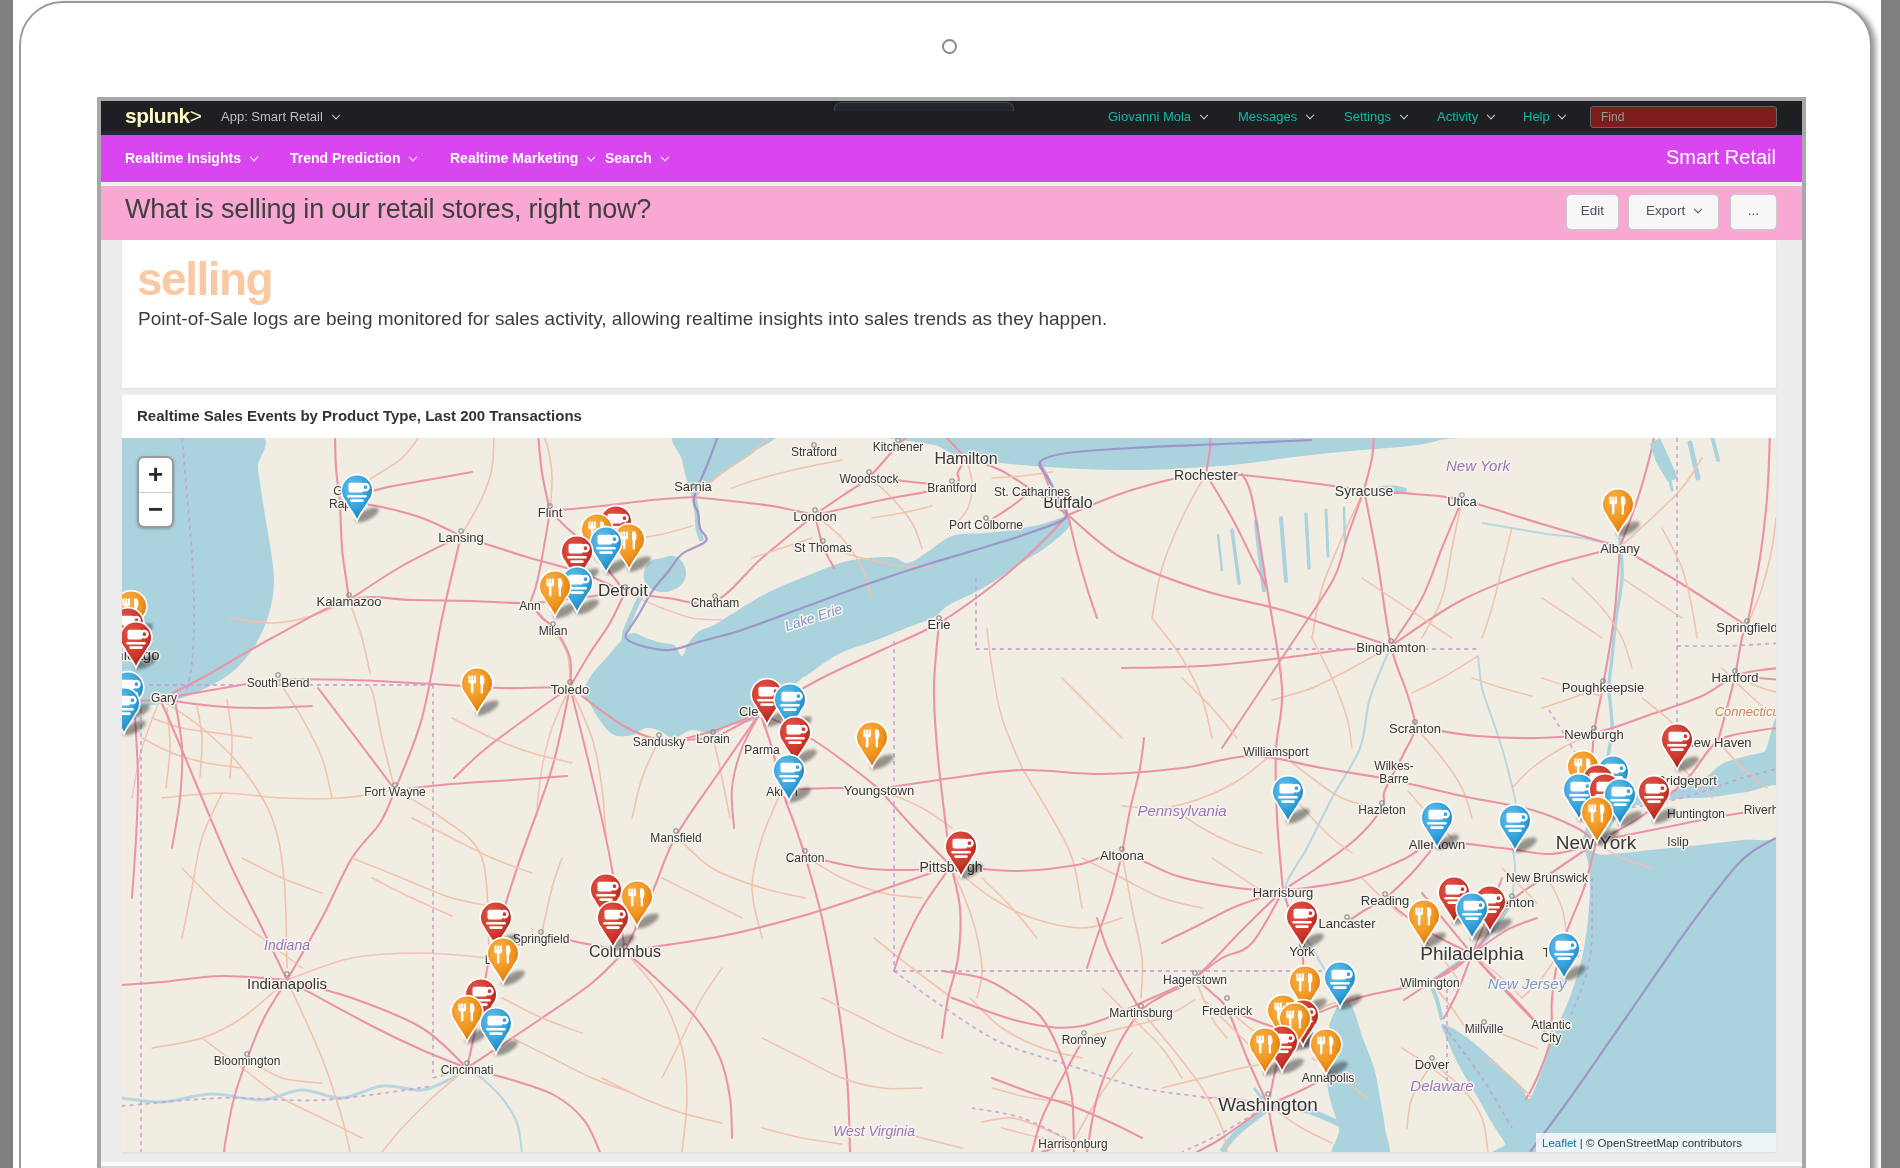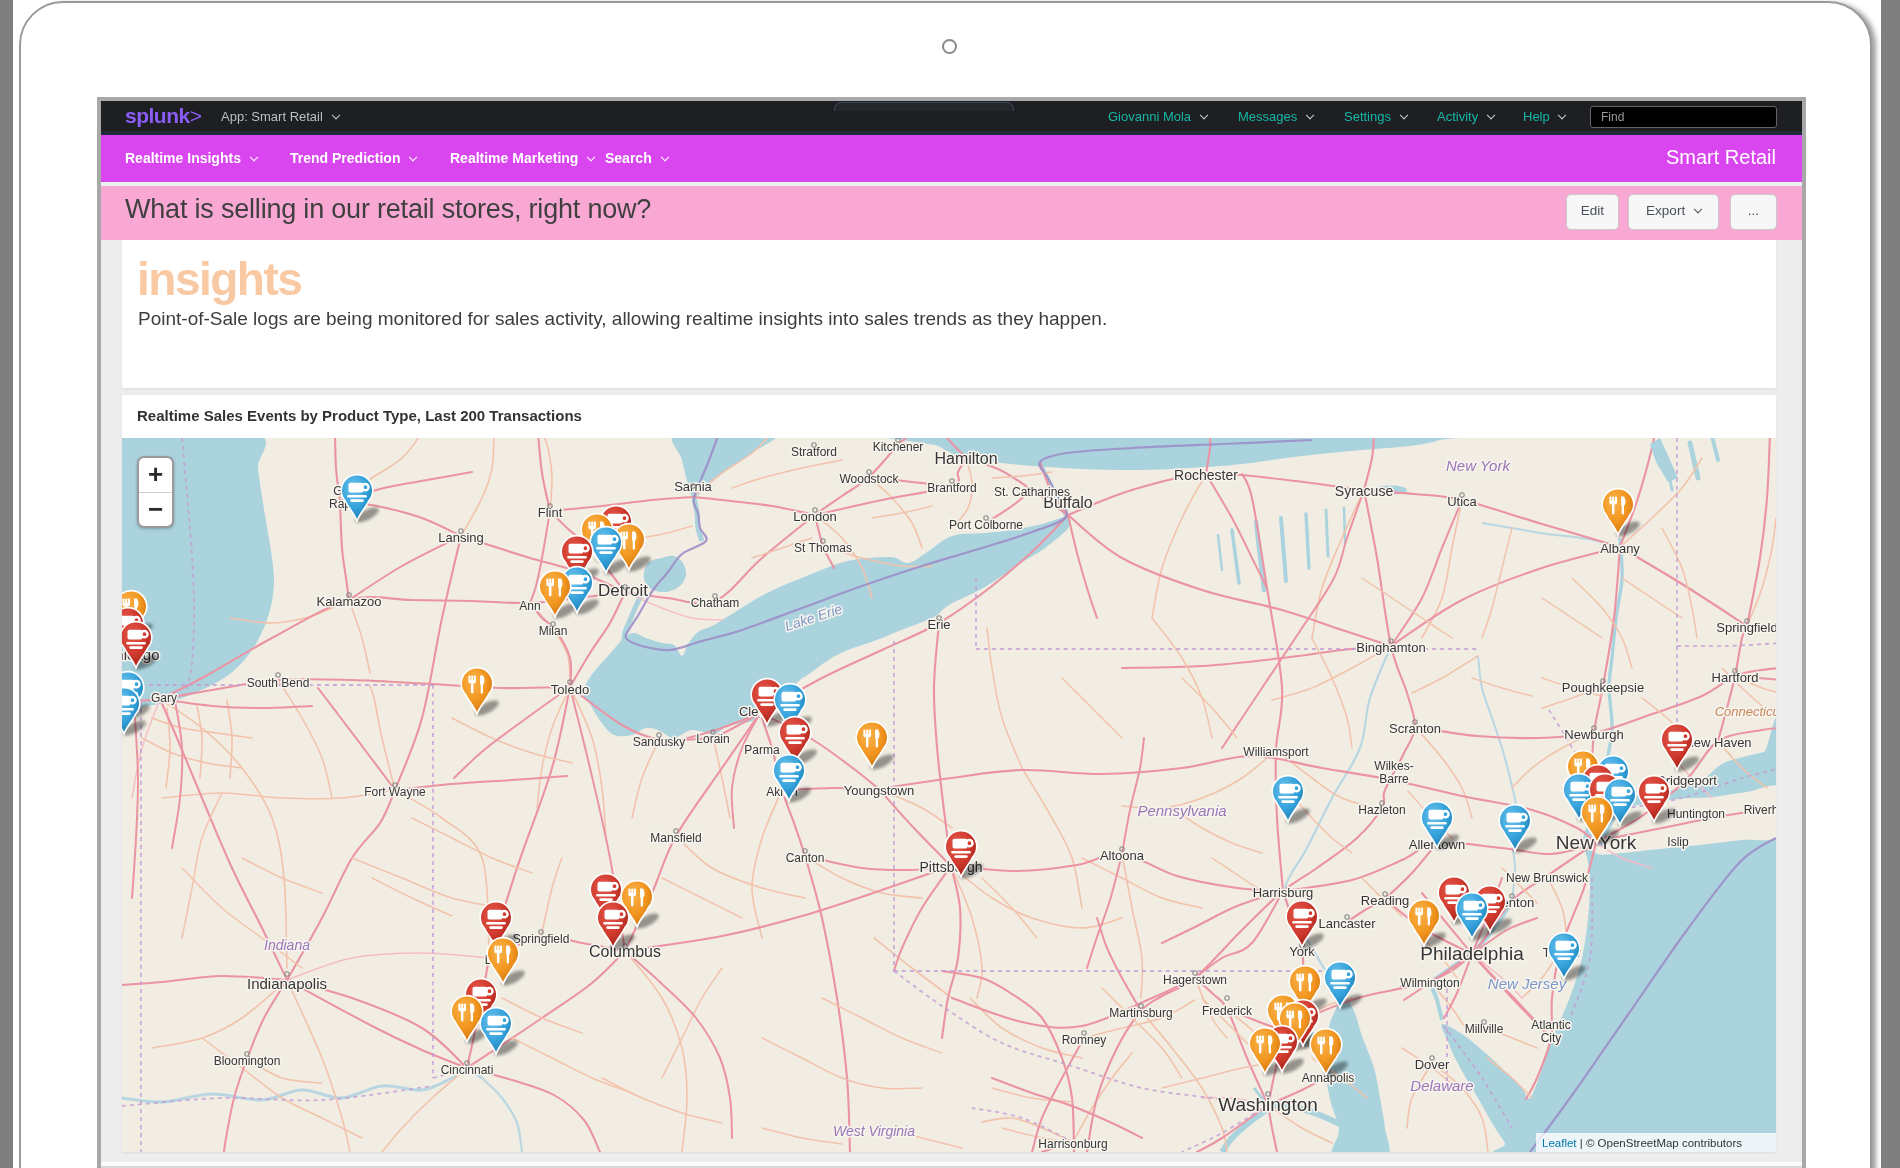--- a/index.html
+++ b/index.html
@@ -2,25 +2,25 @@
 <html><head><meta charset="utf-8"><title>Smart Retail</title>
 <style>
 * { margin:0; padding:0; box-sizing:border-box; }
 html,body { width:1900px; height:1168px; overflow:hidden; background:#ffffff; font-family:"Liberation Sans", sans-serif; }
 .band { position:absolute; top:0; height:1168px; background:#7f7f7f; }
 .tablet { position:absolute; left:19px; top:1px; width:1853px; height:1400px; background:#fff; border:2px solid #9a9a9a; border-radius:44px; box-shadow:6px 0 5px -2px rgba(80,80,80,.55); }
 .cam { position:absolute; left:942px; top:39px; width:15px; height:15px; border:2px solid #8a8a8a; border-radius:50%; background:#fff; }
 .screen { position:absolute; left:97px; top:97px; width:1709px; height:1075px; border:4px solid #a8a8a8; border-bottom:none; background:#ededed; }
 .topbar { position:relative; height:30px; background:#1d1f22; }
 .tab { position:absolute; left:733px; top:1px; width:180px; height:9px; background:#23272c; border:1px solid #3a4754; border-bottom:none; border-radius:7px 7px 0 0; }
-.slogo { position:absolute; left:24px; top:3px; color:#8b5cf6; font-size:21px; font-weight:bold; letter-spacing:-0.5px; }
+.slogo { position:absolute; left:24px; top:3px; color:#fef9c3; font-size:21px; font-weight:bold; letter-spacing:-0.5px; }
 .slogo .gt { font-weight:normal; }
 .appsel { position:absolute; left:120px; top:8px; color:#b9bfc4; font-size:13px; }
 .tmenu { position:absolute; top:8px; color:#14b8a6; font-size:13px; }
-.find { position:absolute; left:1489px; top:5px; width:187px; height:22px; background:#000000; border:1px solid #646464; border-radius:3px; color:#9a9a9a; font-size:12px; line-height:20px; padding-left:10px; }
+.find { position:absolute; left:1489px; top:5px; width:187px; height:22px; background:#7f1d1d; border:1px solid #646464; border-radius:3px; color:#9a9a9a; font-size:12px; line-height:20px; padding-left:10px; }
 .navy { height:4px; background:#1e2c3a; }
 .obar { position:relative; height:47px; background:#d946ef; }
 .onav { position:absolute; top:15px; color:#fff; font-size:14px; font-weight:bold; }
 .obrand { position:absolute; right:26px; top:11px; color:#fff; font-size:20px; }
 .paleline { height:4px; background:#e9f1f1; }
 .titlebar { position:relative; height:54px; background:#f9a8d4; }
 .titlebar h1 { position:absolute; left:24px; top:8px; font-size:27px; font-weight:normal; color:#3f3f3f; letter-spacing:-0.2px; }
 .btn { position:absolute; top:8px; height:36px; background:#f7f7f7; border:1px solid #c9c9c9; border-radius:5px; font-size:13.5px; color:#49515a; text-align:center; line-height:31px; }
 .ct { display:inline-block; width:6px; height:6px; border-right:1.8px solid; border-bottom:1.8px solid; transform:rotate(45deg) translate(-2px,-2px); margin-left:6px; }
 .cd { border-color:#49515a; }
@@ -63,21 +63,21 @@
     <span class="obrand">Smart Retail</span>
   </div>
   <div class="paleline"></div>
   <div class="titlebar">
     <h1>What is selling in our retail stores, right now?</h1>
     <div class="btn" style="right:183px; width:53px;">Edit</div>
     <div class="btn" style="right:83px; width:91px;">Export <span class="ct cd"></span></div>
     <div class="btn" style="right:25px; width:47px;">...</div>
   </div>
   <div class="panel p1">
-    <h2>insights</h2>
+    <h2>selling</h2>
     <p>Point-of-Sale logs are being monitored for sales activity, allowing realtime insights into sales trends as they happen.</p>
   </div>
   <div class="panel p2">
     <h3>Realtime Sales Events by Product Type, Last 200 Transactions</h3>
     <div class="mapwrap">
       <svg width="1654" height="714" viewBox="0 0 1654 714" style="display:block">
 <defs>
 <filter id="b1" x="-60%" y="-60%" width="220%" height="220%">
               <feGaussianBlur stdDeviation="1.6"></feGaussianBlur>
             </filter>

